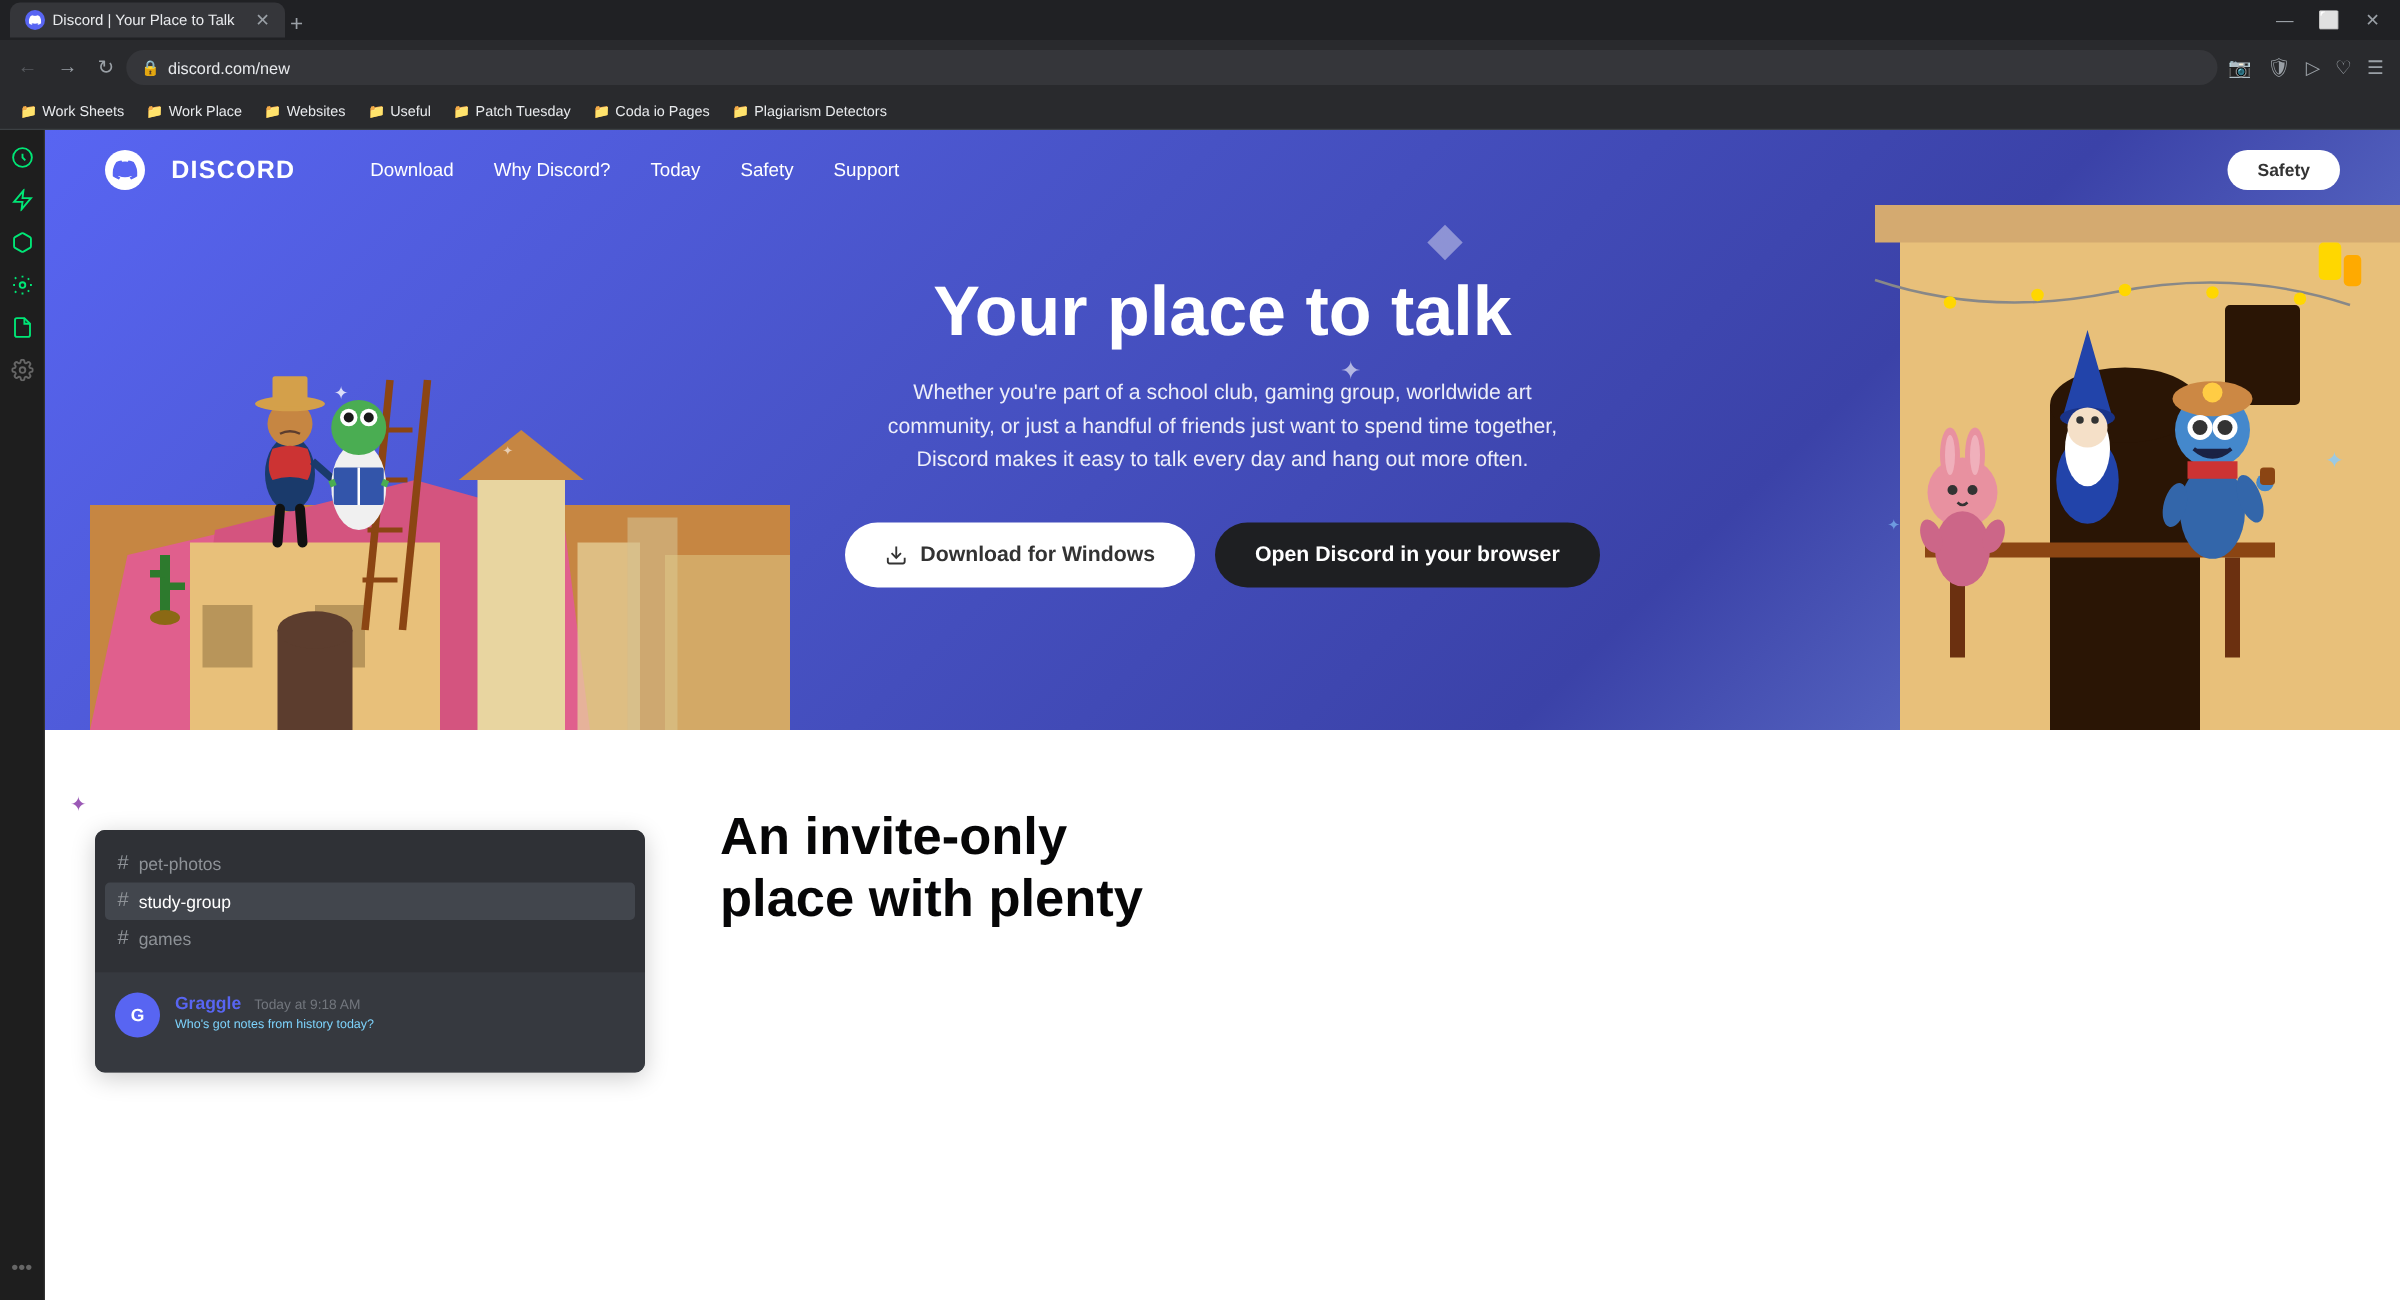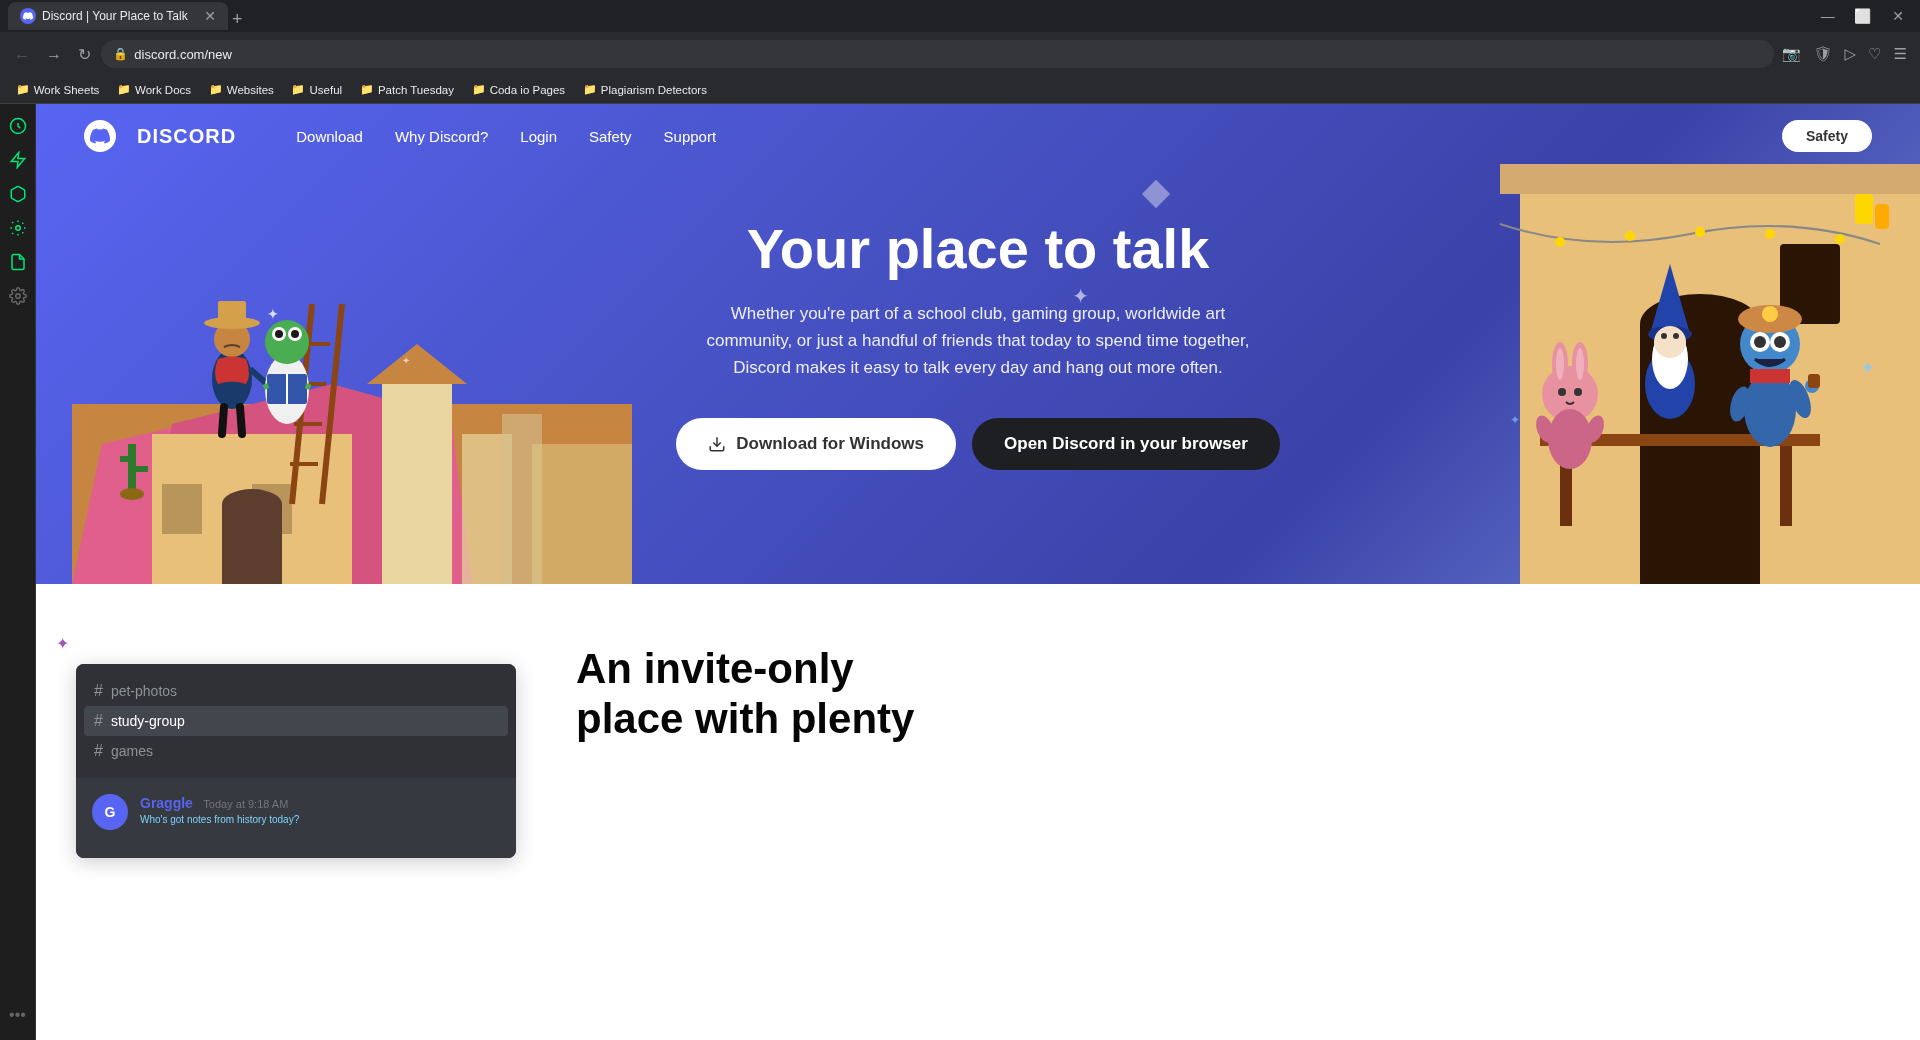--- a/index.html
+++ b/index.html
@@ -315,21 +315,21 @@
     </div>
   </div>
 
   <div class="bookmarks-bar">
     <div class="bookmark-item">
       <span class="bookmark-icon">📁</span>
       <span>Work Sheets</span>
     </div>
     <div class="bookmark-item">
       <span class="bookmark-icon">📁</span>
-      <span>Work Docs</span>
+      <span>Work Place</span>
     </div>
     <div class="bookmark-item">
       <span class="bookmark-icon">📁</span>
       <span>Websites</span>
     </div>
     <div class="bookmark-item">
       <span class="bookmark-icon">📁</span>
       <span>Useful</span>
     </div>
     <div class="bookmark-item">
@@ -404,21 +404,21 @@
               <div class="discord-logo-icon">
                 <svg width="20" height="20" viewBox="0 0 24 24" fill="#5865f2">
                     <path d="M20.317 4.37a19.791 19.791 0 0 0-4.885-1.515.074.074 0 0 0-.079.037c-.21.375-.444.864-.608 1.25a18.27 18.27 0 0 0-5.487 0 12.64 12.64 0 0 0-.617-1.25.077.077 0 0 0-.079-.037A19.736 19.736 0 0 0 3.677 4.37a.07.07 0 0 0-.032.027C.533 9.046-.32 13.58.099 18.057c.002.022.015.043.032.054a19.9 19.9 0 0 0 5.993 3.03.077.077 0 0 0 .084-.028c.462-.63.874-1.295 1.226-1.994a.076.076 0 0 0-.041-.106 13.107 13.107 0 0 1-1.872-.892.077.077 0 0 1-.008-.128 10.2 10.2 0 0 0 .372-.292.074.074 0 0 1 .077-.01c3.928 1.793 8.18 1.793 12.062 0a.074.074 0 0 1 .078.01c.12.098.246.198.373.292a.077.077 0 0 1-.006.127 12.299 12.299 0 0 1-1.873.892.077.077 0 0 0-.041.107c.36.698.772 1.362 1.225 1.993a.076.076 0 0 0 .084.028 19.839 19.839 0 0 0 6.002-3.03.077.077 0 0 0 .032-.054c.5-5.177-.838-9.674-3.549-13.66a.061.061 0 0 0-.031-.03z"></path>
                   </svg>
               </div>
               <span class="discord-logo-text">DISCORD</span>
             </div>
             <nav class="nav-links">
               <a class="nav-link">Download</a>
               <a class="nav-link">Why Discord?</a>
-              <a class="nav-link">Login</a>
+              <a class="nav-link">Today</a>
               <a class="nav-link">Safety</a>
               <a class="nav-link">Support</a>
             </nav>
             <button class="nav-login">Safety</button>
           </div>
 
           <div class="hero-diamond"></div>
 
           <div class="sparkle" style="top: 180px; left: 55%; font-size: 20px;">✦</div>
 
@@ -585,21 +585,21 @@
                 <rect x="38" y="60" width="12" height="14" rx="3" fill="#8B4513"></rect>
               </g>
 
               <text x="420" y="250" font-size="18" fill="#88ccff" opacity="0.8">✦</text>
               <text x="70" y="300" font-size="12" fill="#88ccff" opacity="0.6">✦</text>
             </svg>
           </div>
 
           <div class="hero-content">
             <h1 class="hero-title">Your place to talk</h1>
-            <p class="hero-subtitle">Whether you're part of a school club, gaming group, worldwide art community, or just a handful of friends that today to spend time together, Discord makes it easy to talk every day and hang out more often.</p>
+            <p class="hero-subtitle">Whether you're part of a school club, gaming group, worldwide art community, or just a handful of friends just want to spend time together, Discord makes it easy to talk every day and hang out more often.</p>
             <div class="hero-buttons">
               <button class="btn-download">
                 <svg width="18" height="18" viewBox="0 0 24 24" fill="none" stroke="currentColor" stroke-width="2">
                     <path d="M21 15v4a2 2 0 0 1-2 2H5a2 2 0 0 1-2-2v-4"></path>
                     <polyline points="7 10 12 15 17 10"></polyline>
                     <line x1="12" y1="15" x2="12" y2="3"></line>
                   </svg>
                 <span>Download for Windows</span>
               </button>
               <button class="btn-browser">Open Discord in your browser</button>

